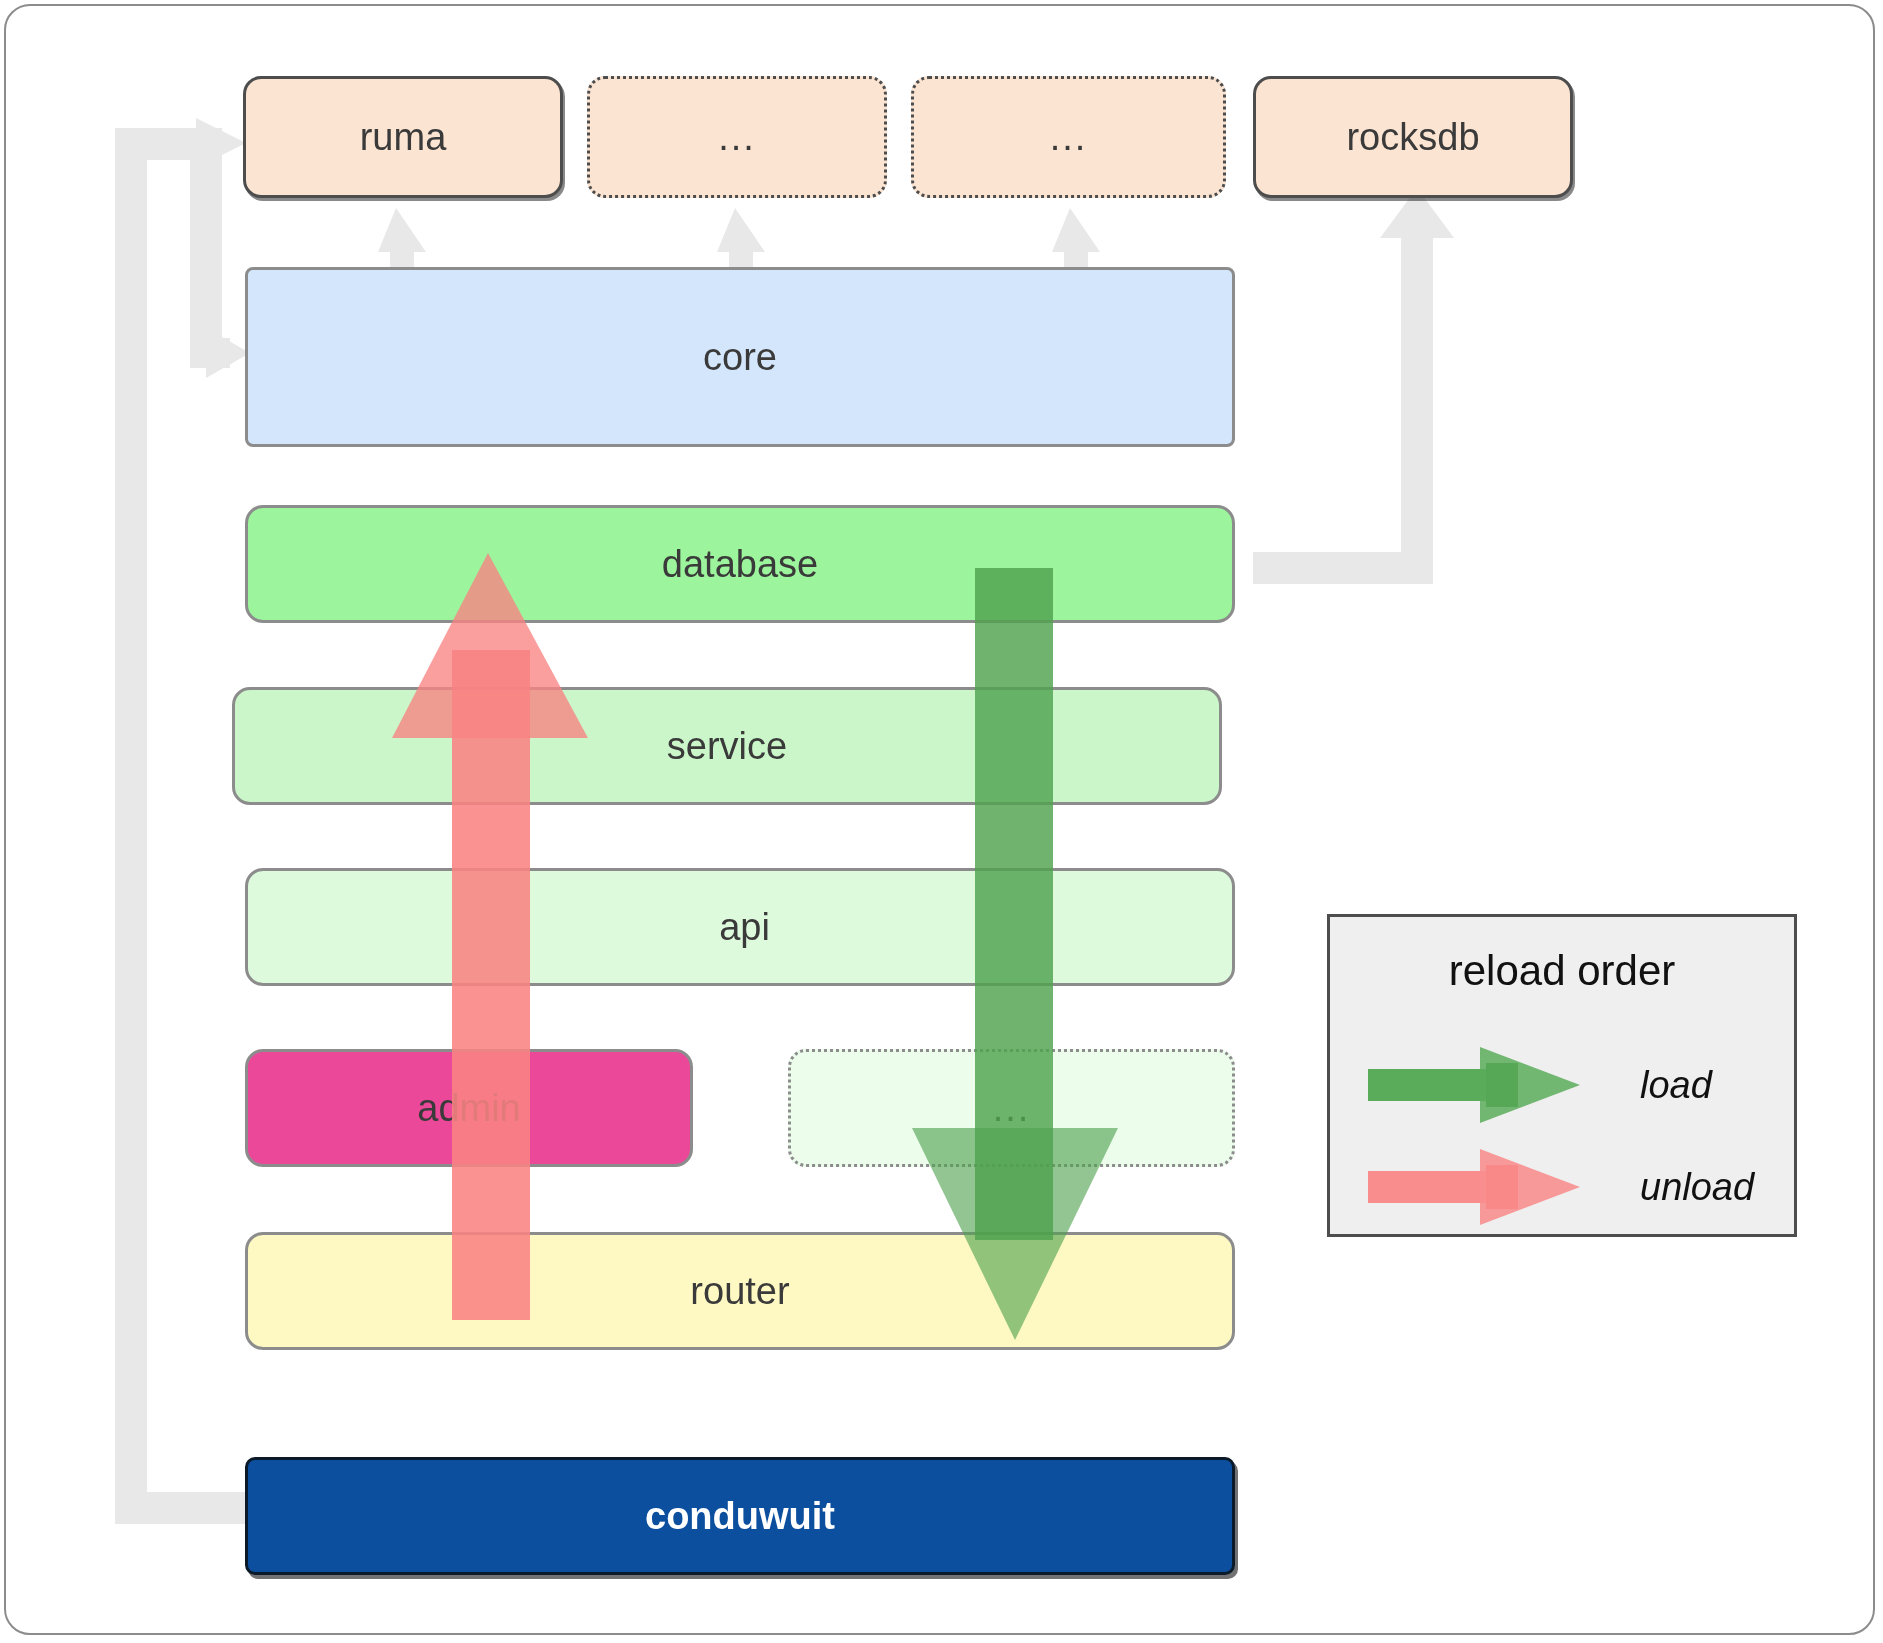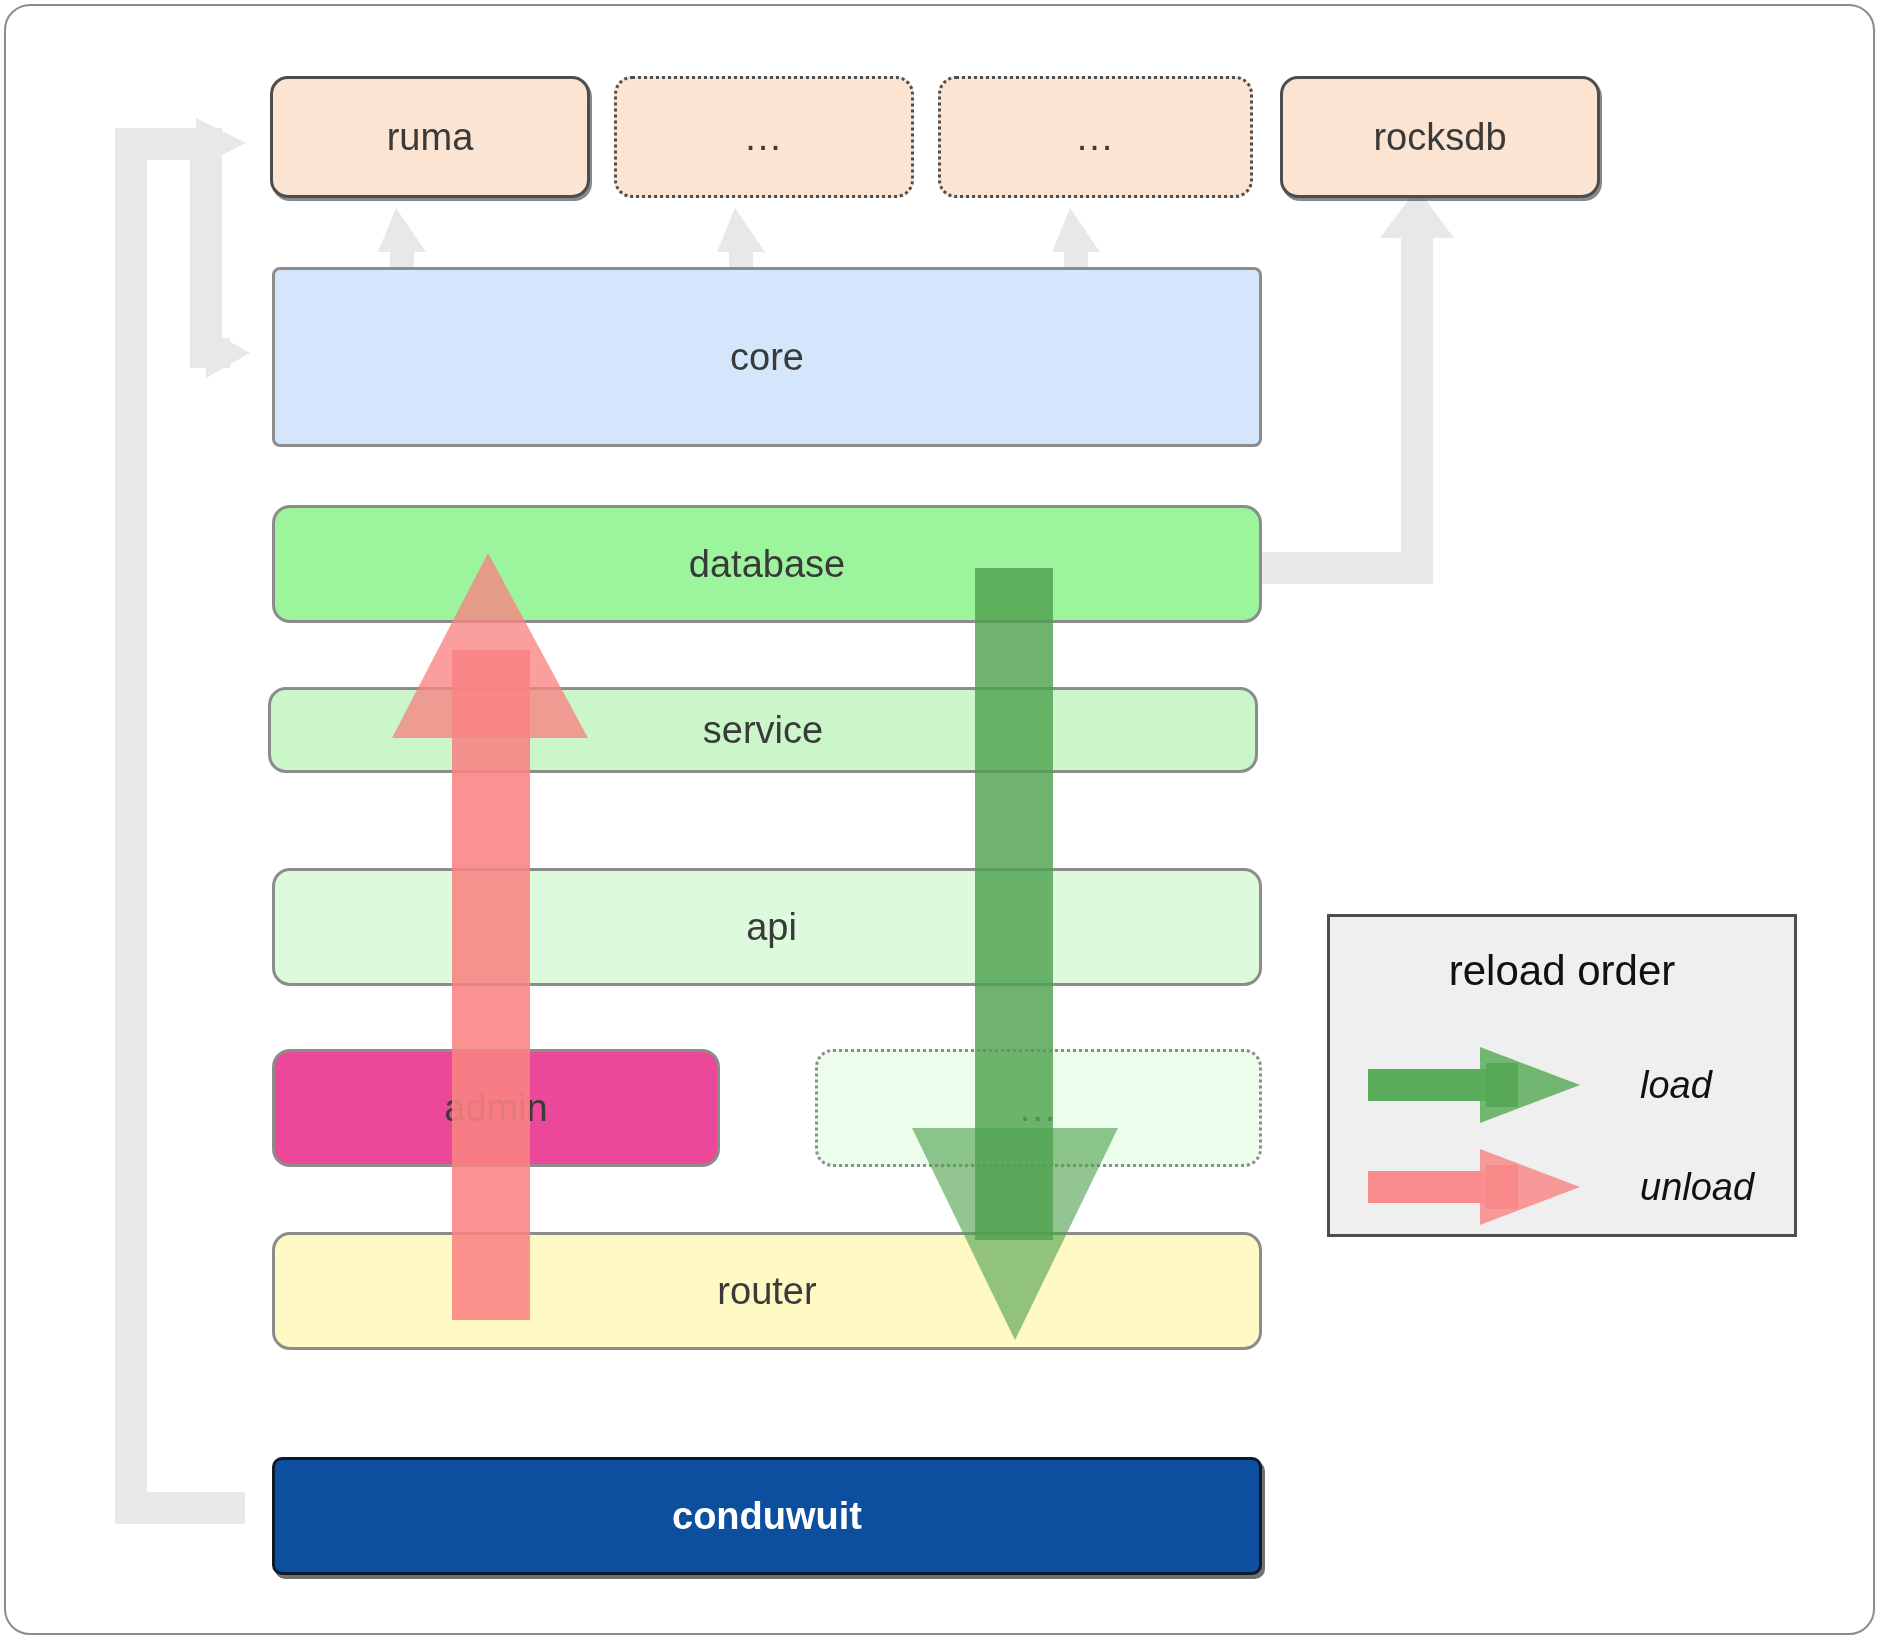--- a/index.html
+++ b/index.html
@@ -32,21 +32,20 @@
     position: absolute;
     box-sizing: border-box;
     display: flex;
     align-items: center;
     justify-content: center;
     border-radius: 14px;
     font-size: 38px;
     color: #3a3a3a;
     text-align: left;
     z-index: 5;
-    margin-left: 27px;
   }
   .node.ext {
     background: #fce4d2;
     border: 3px solid #4d4d4d;
     border-radius: 18px;
     box-shadow: 2px 3px 0 rgba(40,40,40,0.55);
   }
   .node.ext.dotted {
     border: 3px dotted #4d4d4d;
     box-shadow: none;
@@ -179,21 +178,21 @@
   </div>
 
   <div class="node core" style="left:245px; top:267px; width:990px; height:180px;">
     <span>core</span>
   </div>
 
   <div class="node layer" style="left:245px; top:505px; width:990px; height:118px; background:#9cf49c;">
     <span>database</span>
   </div>
 
-  <div class="node layer" style="left:241px; top:687px; width:990px; height:86px; background:#caf6ca;">
+  <div class="node layer" style="left:232px; top:687px; width:990px; height:118px; background:#caf6ca;">
     <span>service</span>
   </div>
 
   <div class="node layer" style="left:245px; top:868px; width:990px; height:118px; background:#ddfadd;padding-left:9px;">
     <span>api</span>
   </div>
 
   <div class="node layer" style="left:245px; top:1049px; width:448px; height:118px; background:#ec4899;">
     <span>admin</span>
   </div>

